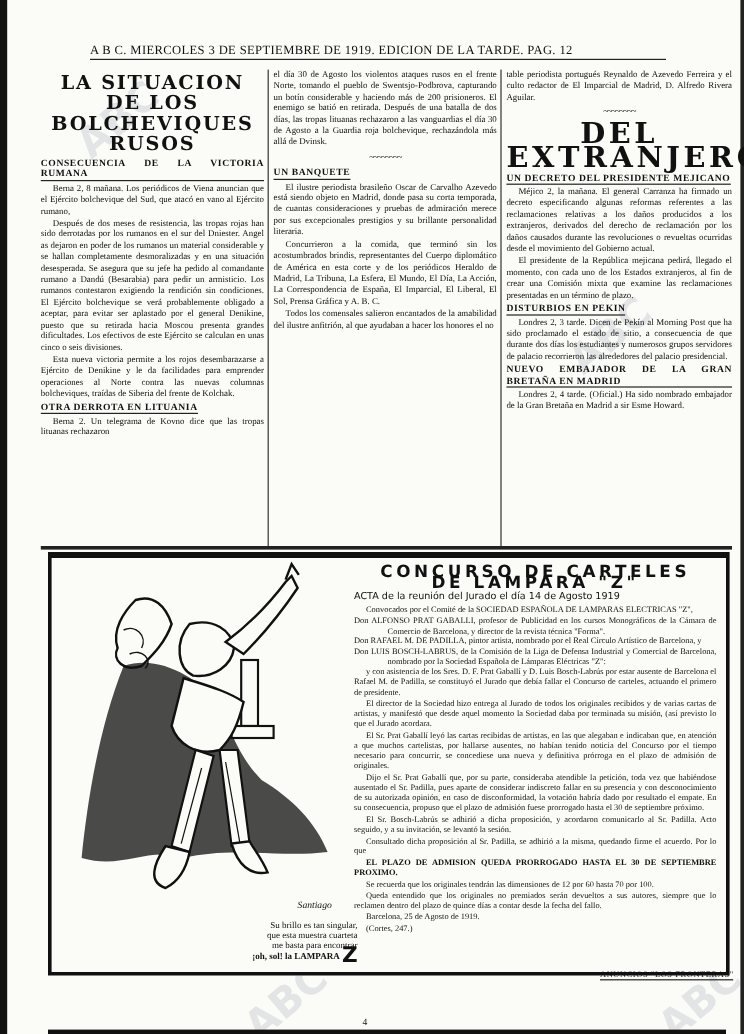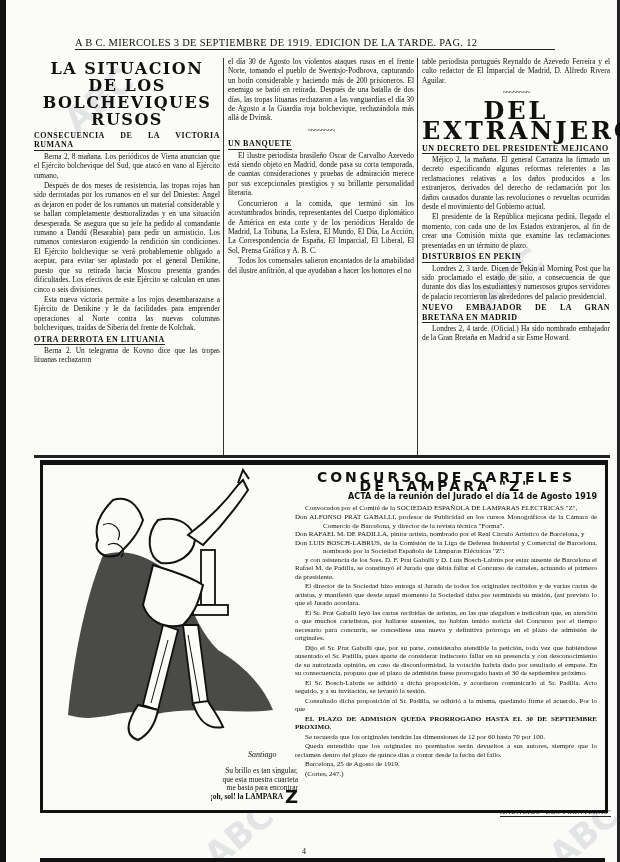--- a/index.html
+++ b/index.html
@@ -17,21 +17,21 @@
   .h-mid{font-family:"DejaVu Serif",serif;font-weight:bold;text-align:left;letter-spacing:1px;font-size:15px;line-height:18px;margin:3px 0 4px;}
   .sub{font-weight:bold;font-size:8px;letter-spacing:0.5px;text-transform:uppercase;border-bottom:1px solid #222;display:inline-block;margin:1px 0;}
   .p{text-indent:10px;margin:0 0 1px;}
   .orn{text-align:center;font-size:8px;margin:3px 0;letter-spacing:-1px;}
   .ad{position:absolute;left:40px;top:460px;width:562px;height:345px;border:3px solid #111;border-top:5px solid #111;background:#fbfbf8;}
   .adhr{position:absolute;left:34px;top:455px;width:576px;height:3px;background:#222;}
   .ad-left{position:absolute;left:0;top:0;width:250px;height:345px;}
   .ad-right{position:absolute;left:252px;top:8px;width:302px;font-size:7px;line-height:8.5px;text-align:justify;}
   .ad-title1{font-family:"DejaVu Sans",sans-serif;font-weight:bold;font-size:14px;letter-spacing:3px;text-align:center;}
   .ad-title2{font-family:"DejaVu Sans",sans-serif;font-weight:bold;font-size:14px;letter-spacing:3px;text-align:center;margin-bottom:3px;}
-  .ad-acta{font-family:"DejaVu Sans",sans-serif;font-weight:bold;font-size:8px;text-align:right;margin-bottom:2px;}
+  .ad-acta{font-family:"DejaVu Sans",sans-serif;font-weight:normal;font-size:8px;text-align:left;margin-bottom:2px;}
   .hang{padding-left:28px;text-indent:-28px;margin:0;}
   .caption{position:absolute;left:85px;top:302px;width:170px;font-size:7.5px;line-height:8.5px;text-align:right;}
   .bigz{font-family:"DejaVu Sans",sans-serif;font-weight:bold;font-size:18px;vertical-align:middle;}
   .signature{position:absolute;left:205px;top:285px;font-size:8px;font-style:italic;}
   .sponsor{position:absolute;left:500px;top:808px;font-size:7px;border-bottom:1px solid #222;letter-spacing:0.5px;}
   .pagenum{position:absolute;left:302px;top:847px;font-size:8px;}
   .wm{position:absolute;font-family:"DejaVu Sans",sans-serif;font-size:34px;color:rgba(120,130,150,0.18);transform:rotate(-40deg);font-weight:bold;pointer-events:none;}
 </style>
 </head>
 <body>

